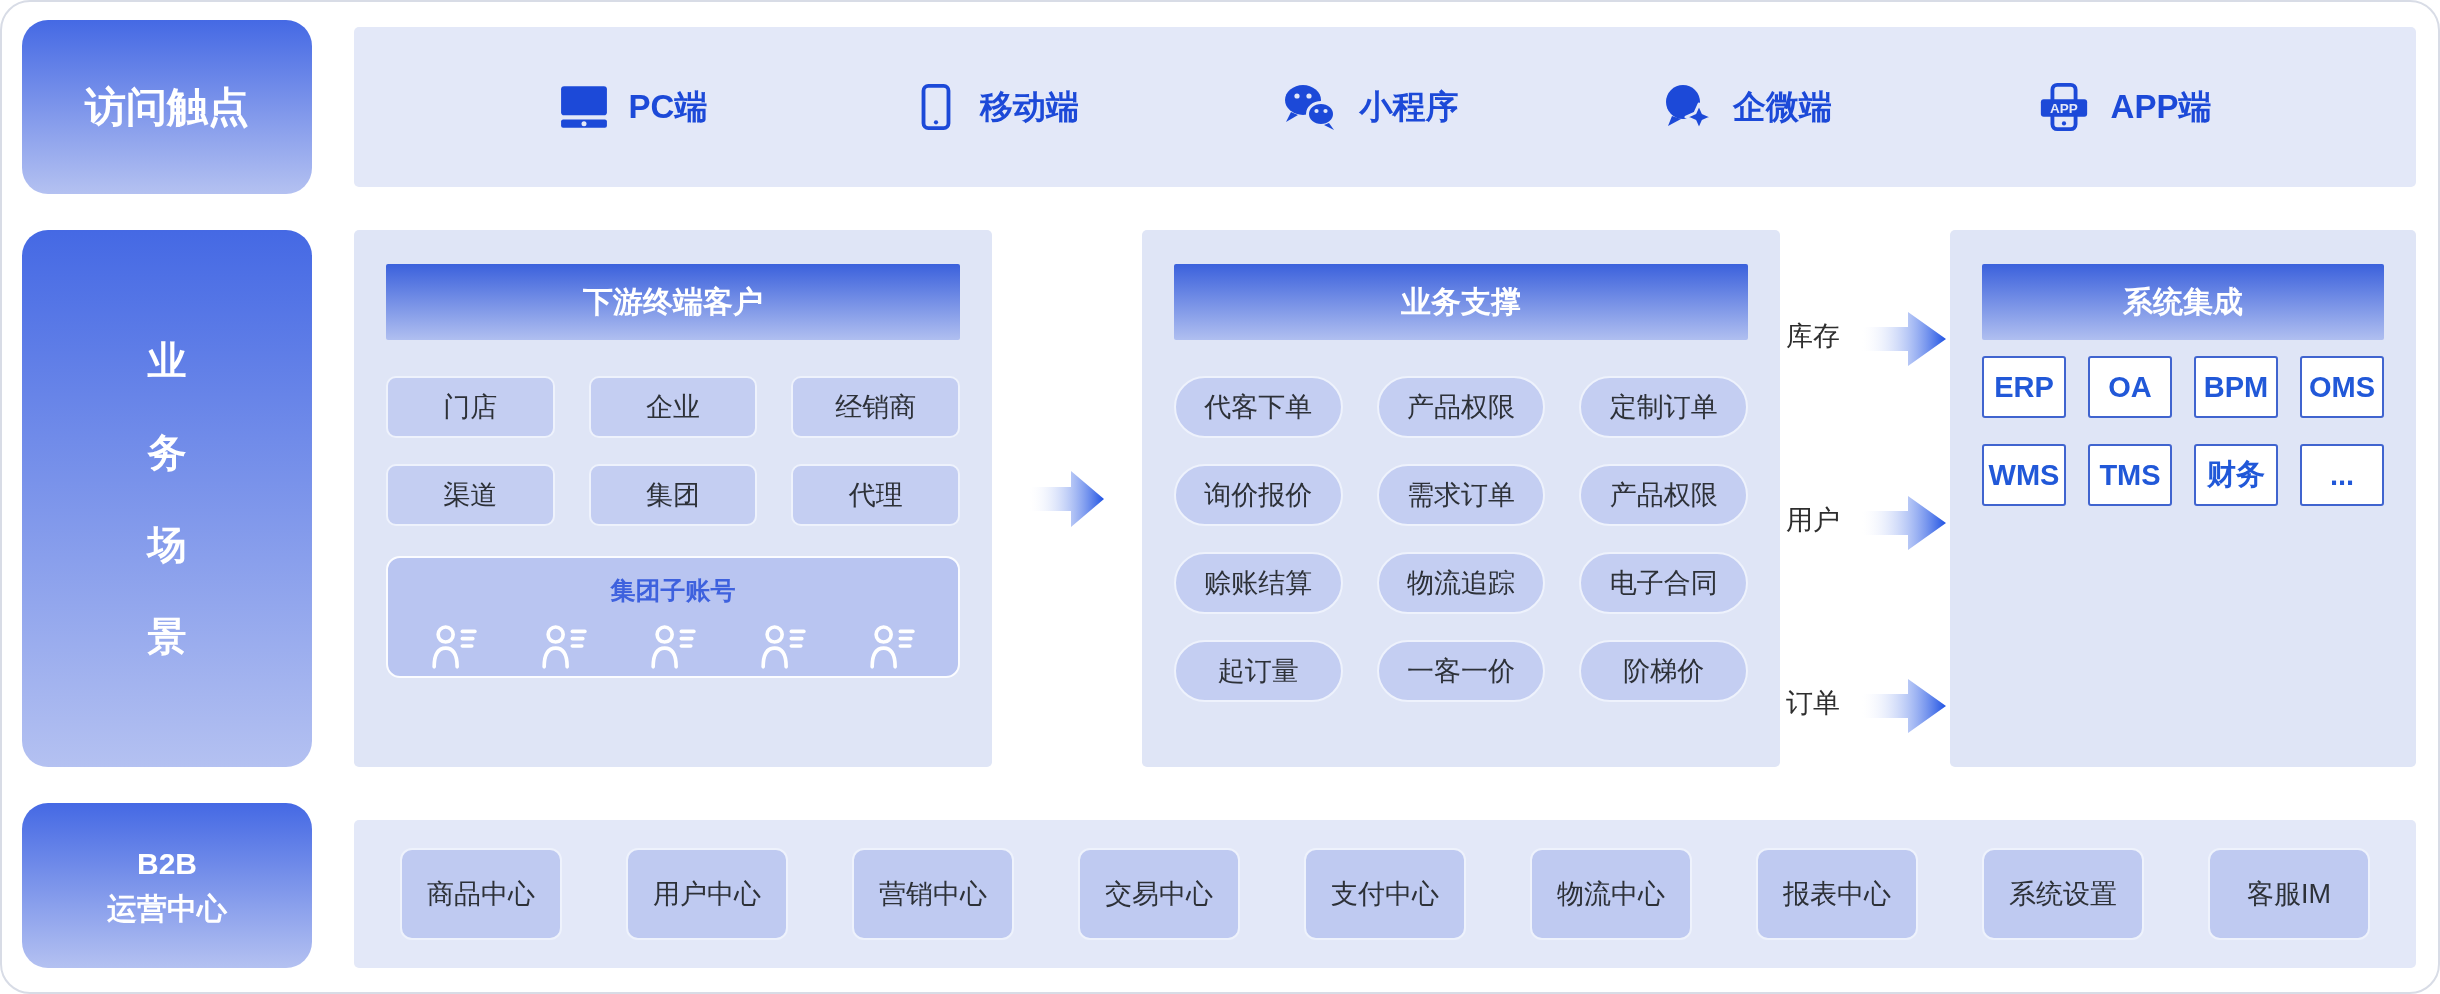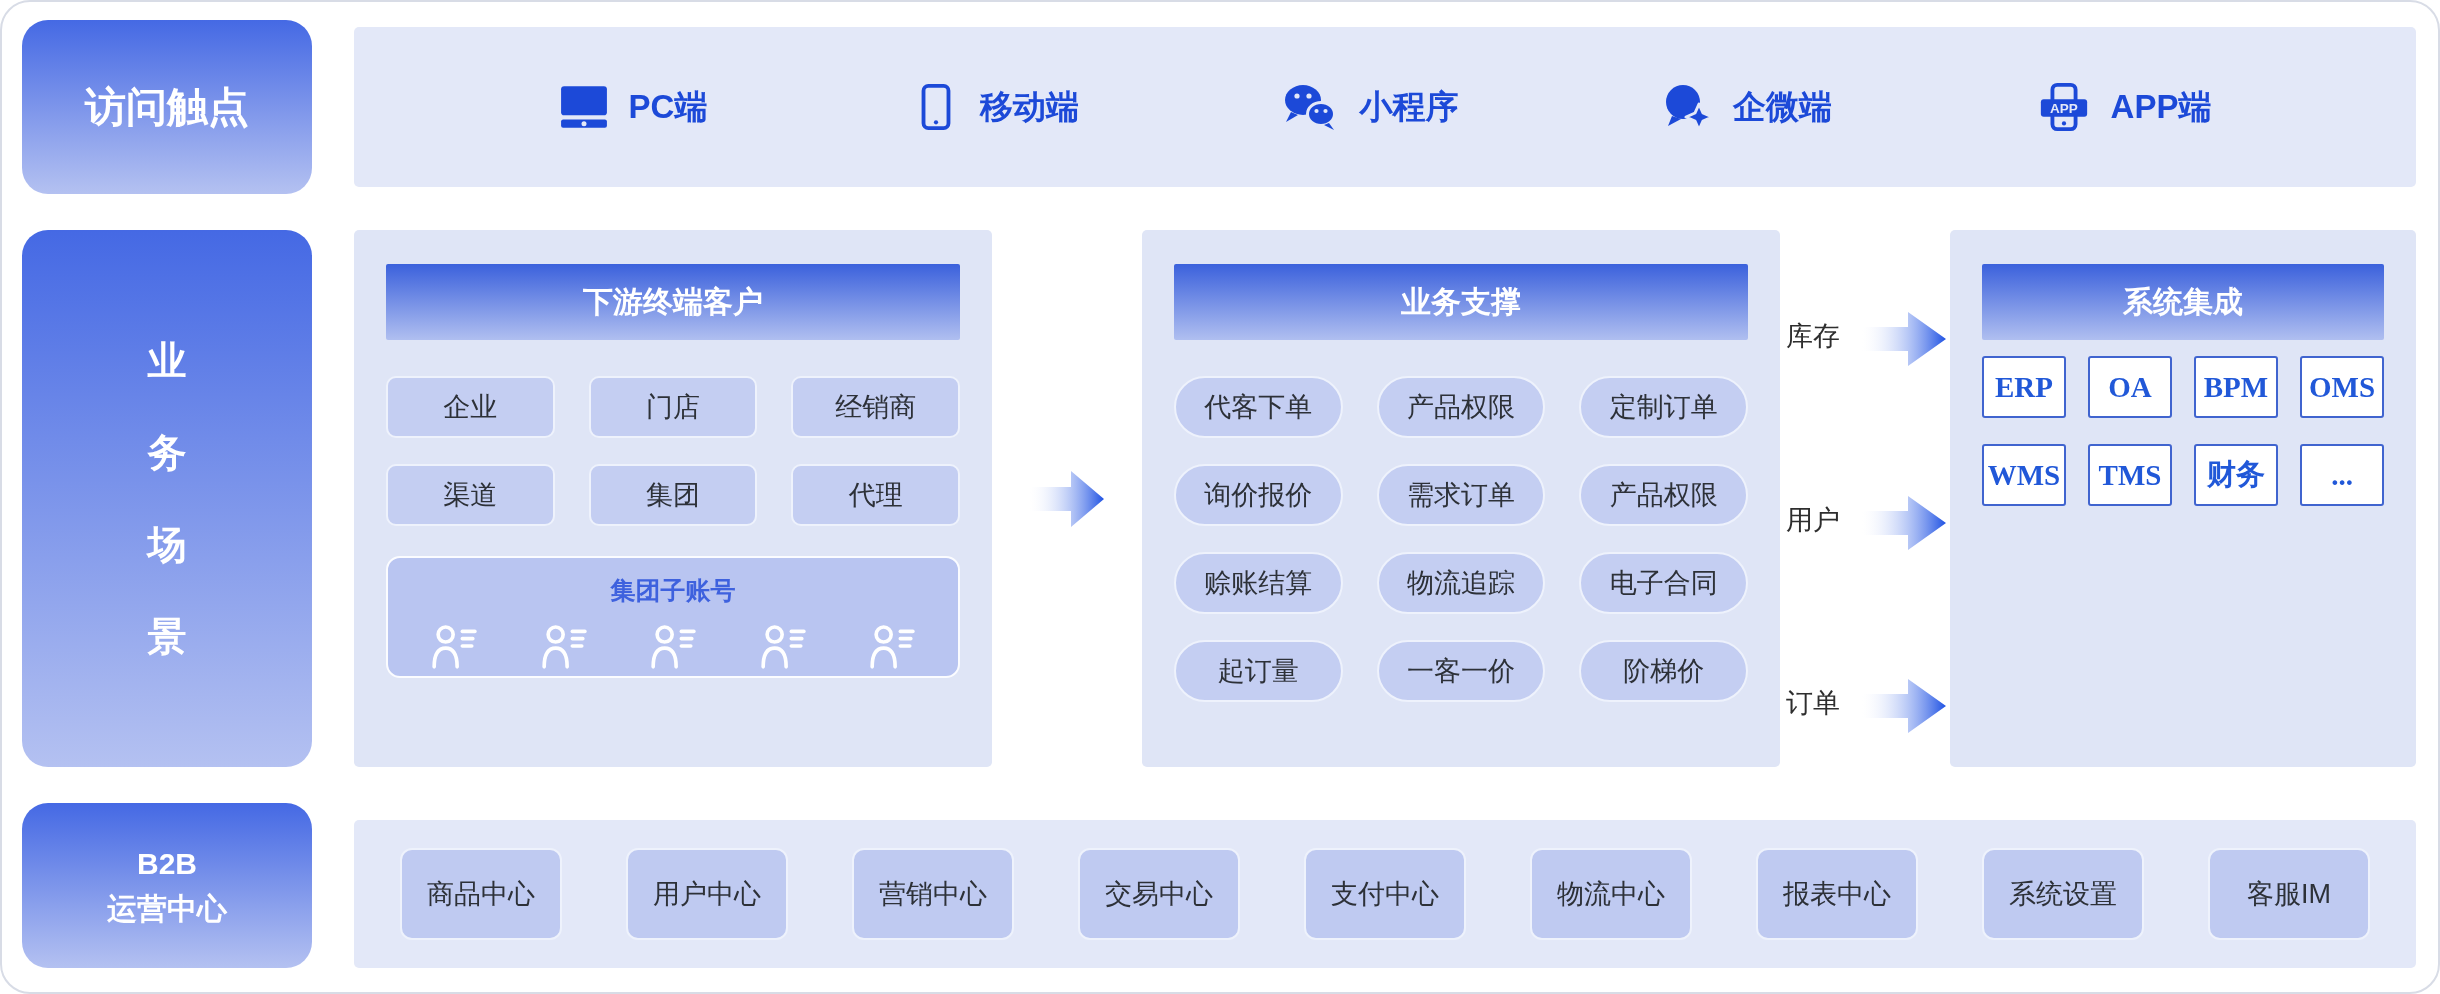--- a/index.html
+++ b/index.html
@@ -27,21 +27,21 @@
 
   .top-bar {
     grid-area:topbar; align-self:center; height:160px; width:100%; box-sizing:border-box;
     background:#e3e8f8; border-radius:5px;
     display:flex; align-items:center; justify-content:space-evenly;
   }
   .channel { display:flex; align-items:center; gap:20px; color:#1c49d8; }
   .channel .label { font-size:33px; font-weight:700; }
   .channel svg { display:block; }
 
-  .middle { grid-area:middle; display:flex;font-family:Liberation Serif, serif; }
+  .middle { grid-area:middle; display:flex; }
   .panel { background:#dfe5f6; border-radius:5px; padding:34px 32px; box-sizing:border-box; }
   .panel-a { width:638px; }
   .panel-b { width:638px; }
   .panel-c { flex:1; }
   .arrow-zone { width:150px; display:flex; align-items:center; justify-content:center; }
   .flow-col { width:170px; display:flex; flex-direction:column; justify-content:space-between;
               padding:88px 0 30px; box-sizing:border-box; }
   .flow-group { display:flex; }
   .flow-label { font-size:27px; color:#2e2e2e; margin-left:6px; }
   .flow-group svg { margin-left:22px; margin-top:-10px; }
@@ -155,22 +155,22 @@
       <span>景</span>
     </div>
 
     <div class="middle">
 
       <div class="panel panel-a">
         <div class="panel-header">
           <span>下游终端客户</span>
         </div>
         <div class="grid3">
+          <div class="chip">门店</div>
           <div class="chip">企业</div>
-          <div class="chip">门店</div>
           <div class="chip">经销商</div>
           <div class="chip">渠道</div>
           <div class="chip">集团</div>
           <div class="chip">代理</div>
         </div>
         <div class="subaccount">
           <div class="subaccount-title">集团子账号</div>
           <div class="subaccount-icons">
             <svg width="48" height="46" viewBox="0 0 46 44">
               <g fill="none" stroke="#ffffff" stroke-width="3.5" stroke-linecap="round">

